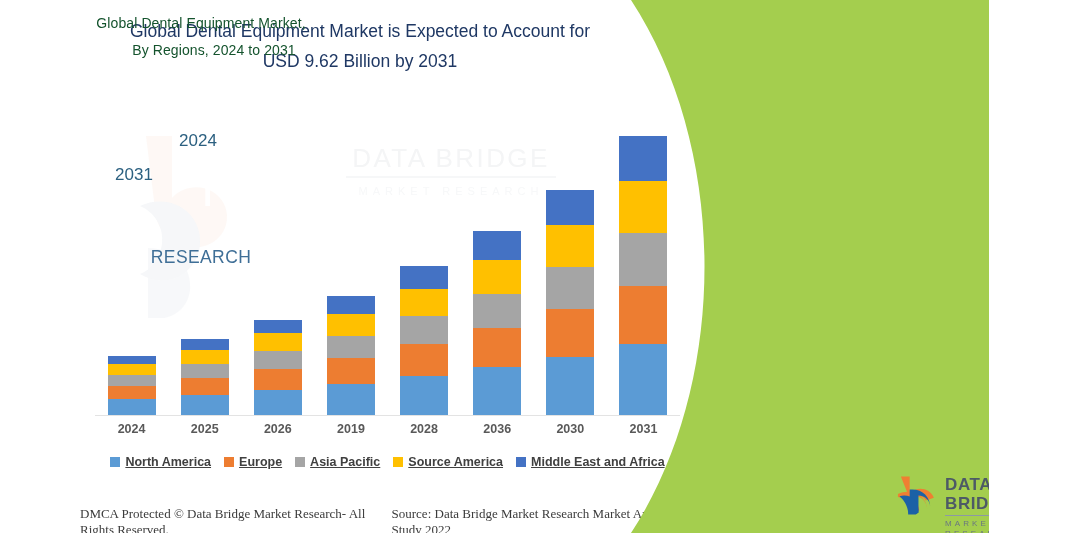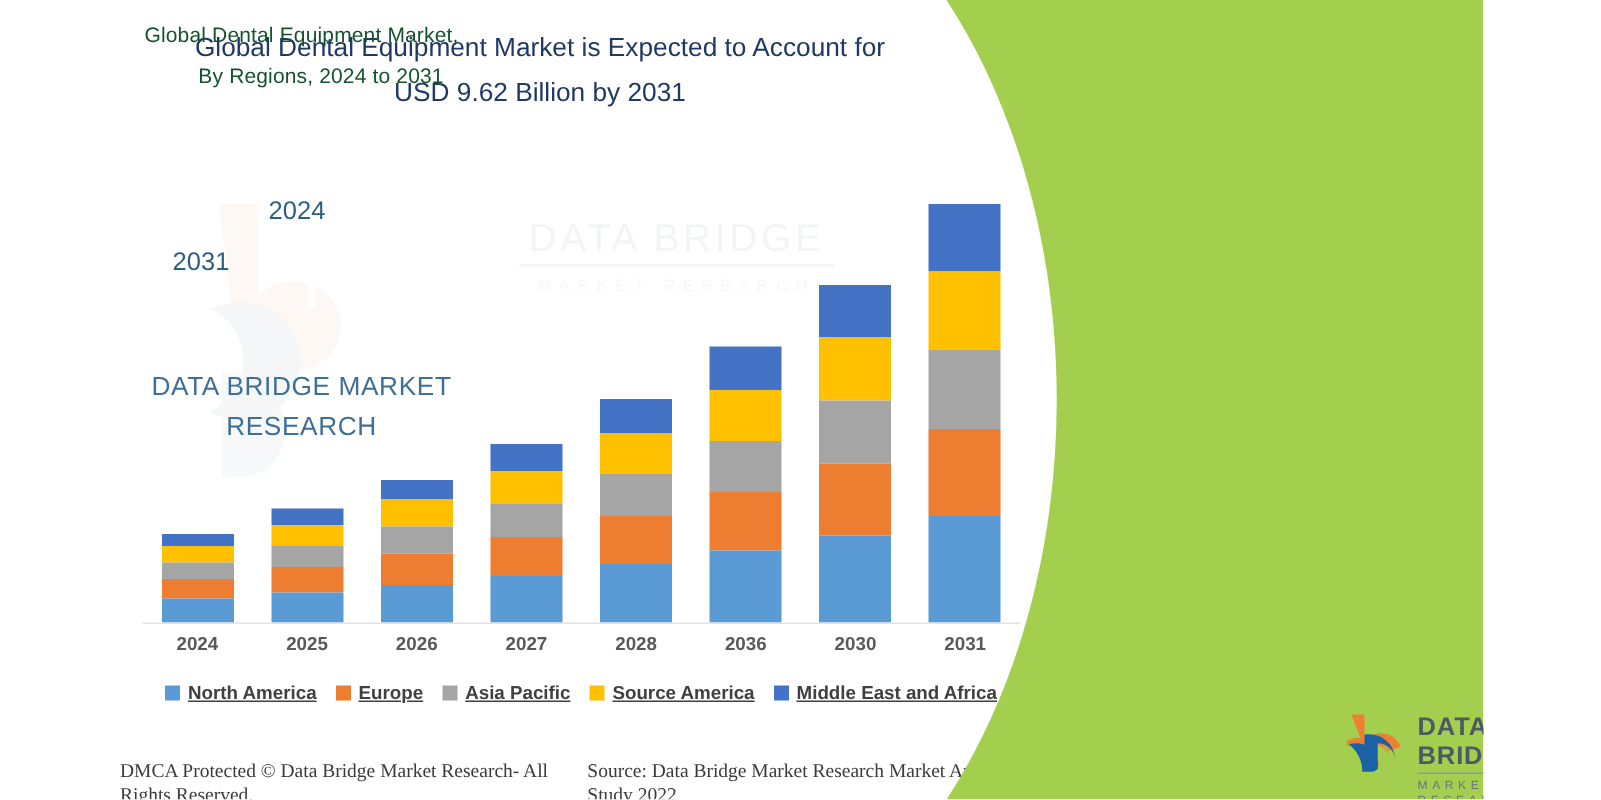--- a/index.html
+++ b/index.html
@@ -166,21 +166,21 @@
           <div class="seg" style="height: 52.0415px; background: rgb(255, 192, 0);"></div>
           <div class="seg" style="height: 44.8135px; background: rgb(68, 114, 196);"></div>
         </div>
       </div>
     </div>
   <div class="axis-line"></div>
   <div class="xlabels" id="xlabels">
       <div>2024</div>
       <div>2025</div>
       <div>2026</div>
-      <div>2027</div>
+      <div>2019</div>
       <div>2028</div>
       <div>2036</div>
       <div>2030</div>
       <div>2031</div>
     </div>
   <div class="legend" id="legend">
       <div class="lg-item">
         <span class="lg-sw" style="background: rgb(91, 155, 213);"></span>
         <span class="lg-lb">North America</span>
       </div>
@@ -221,21 +221,20 @@
   <div class="hexwrap">
     <svg width="380" height="110" viewBox="0 0 380 110">
       <polygon points="178,16 206,0 234,16 234,48 206,64 178,48" transform="translate(-38,46) scale(1.38)" fill="none" stroke="#ffffff" stroke-width="3.4"></polygon>
       <polygon points="178,16 206,0 234,16 234,48 206,64 178,48" transform="translate(18,6) scale(1.23)" fill="none" stroke="#ffffff" stroke-width="3.4"></polygon>
       <text x="134" y="84" fill="#2c6080" font-size="17" font-family="Liberation Sans, sans-serif" text-anchor="middle" id="hexL">2031</text>
       <text x="198" y="50" fill="#2c6080" font-size="17" font-family="Liberation Sans, sans-serif" text-anchor="middle" id="hexR">2024</text>
     </svg>
   </div>
 
   <div class="brandtext">
-    <span>DATA BRIDGE MARKET</span>
     <span>RESEARCH</span>
   </div>
 
   <div class="logo-bottom">
     <svg class="logo-mark" viewBox="0 0 60 60">
       <path d="M8 6 h12 v24 c9,-11 27,-9 33,5 l-11 4 c-4,-8 -16,-8 -20,2 z" fill="#ee7f32"></path>
       <path d="M4 30 c18,-9 40,2 40,22 c0,-14 -12,-22 -24,-19 c8,4 13,12 13,20 h-12 c0,-10 -8,-18 -17,-19 z" fill="#ee7f32"></path>
       <path d="M20 24 c16,-2 28,9 28,24 c0,-9 -7,-16 -16,-16 v24 h-12 z" fill="#1b61a6"></path>
       <path d="M6 33 c14,-4 26,5 26,19 c0,6 -4,6 -8,6 h-6 c0,-12 -6,-20 -12,-25 z" fill="#1b61a6"></path>
     </svg>

